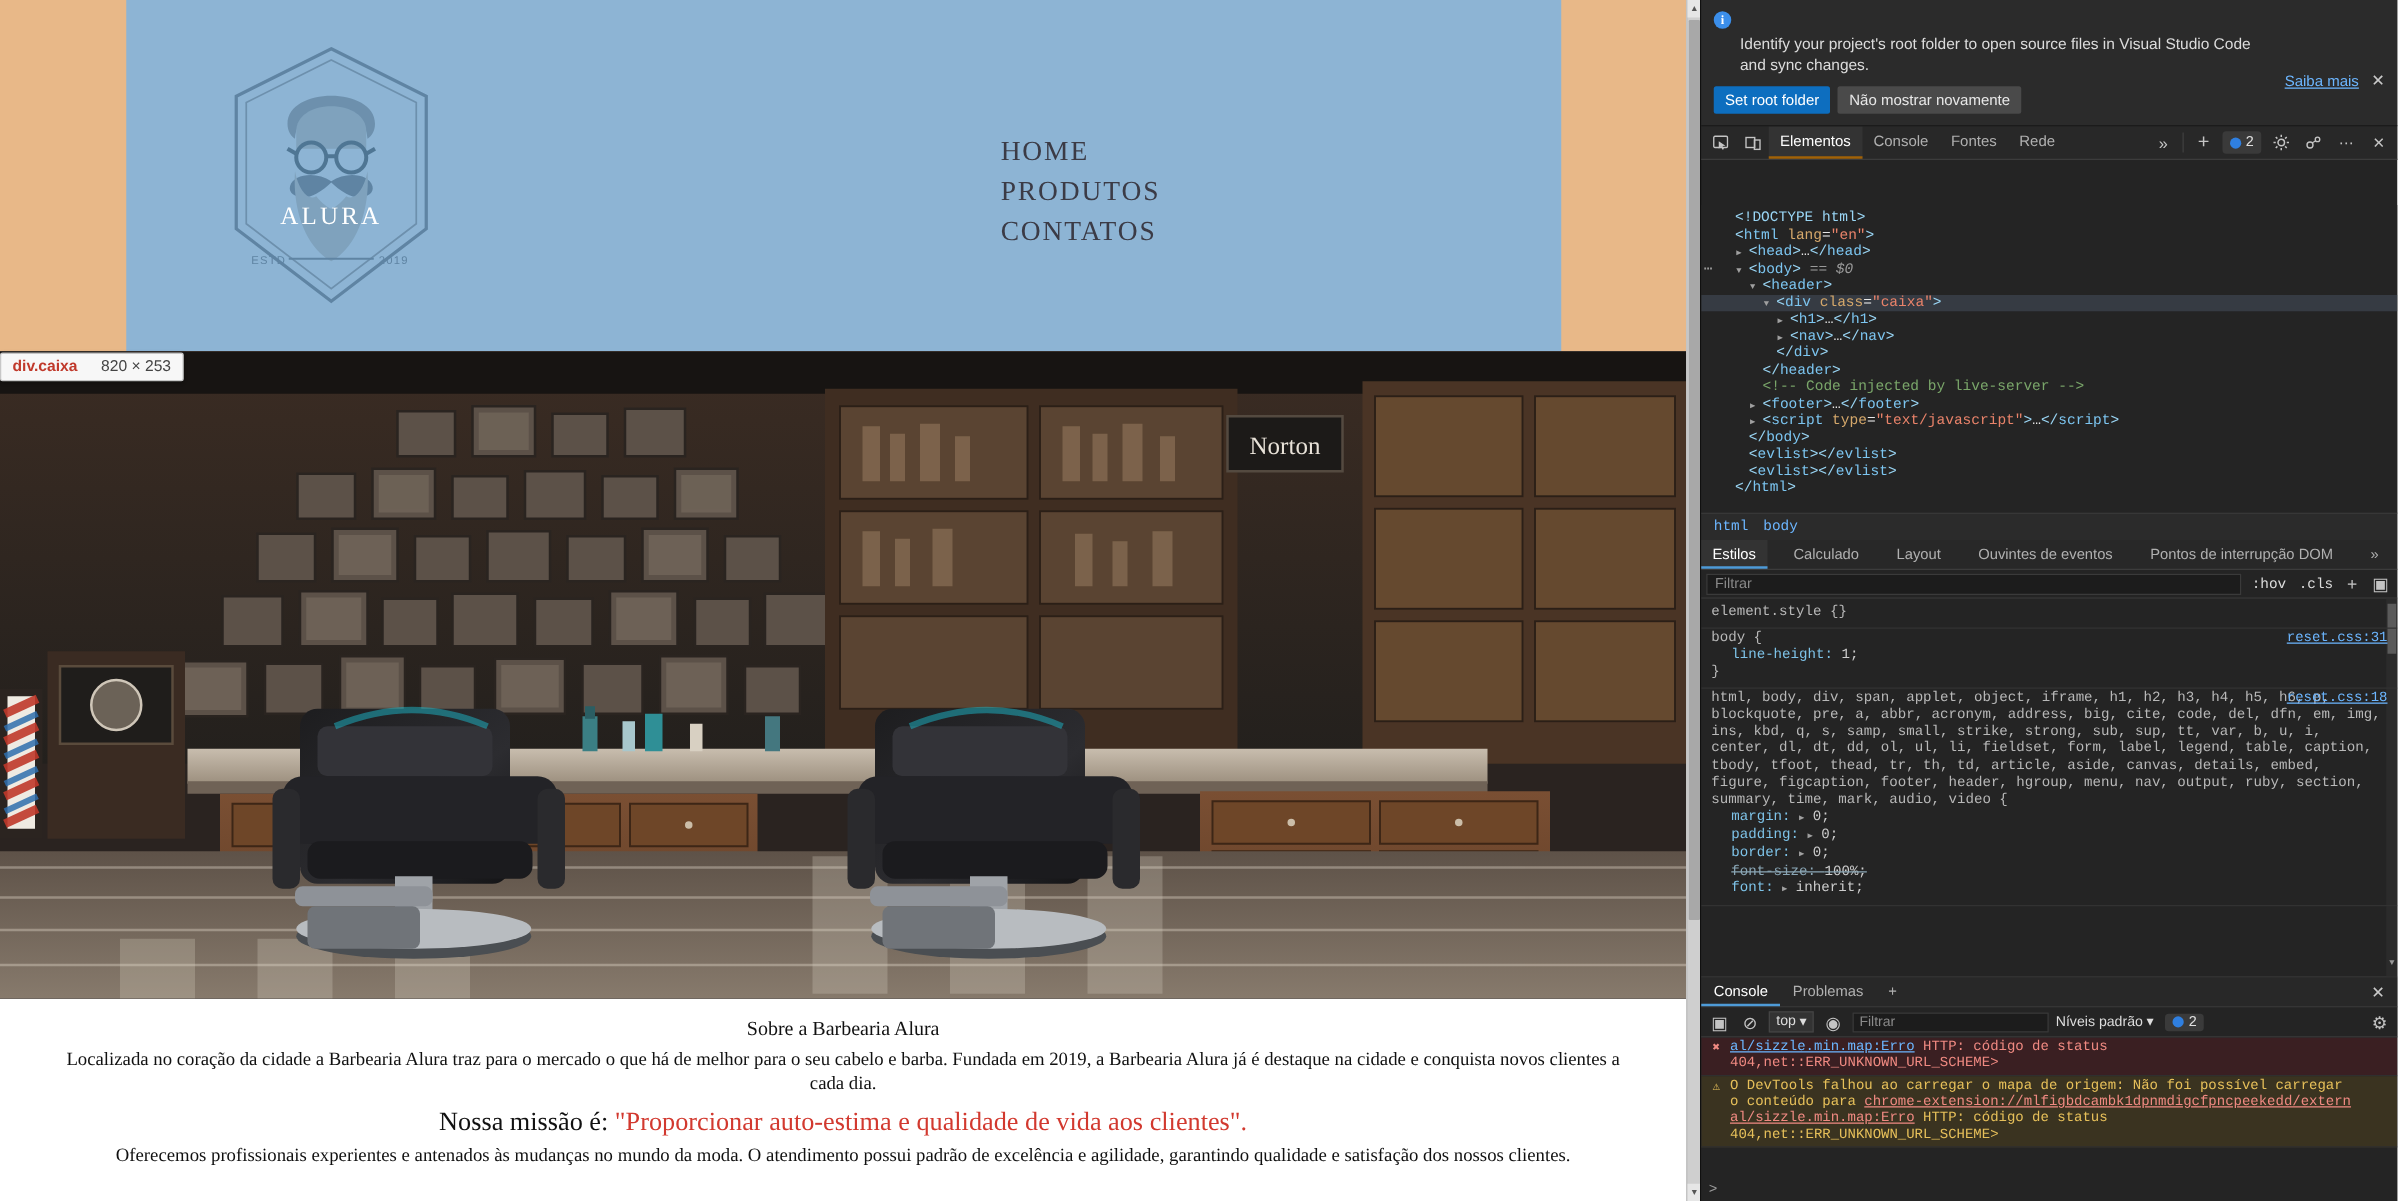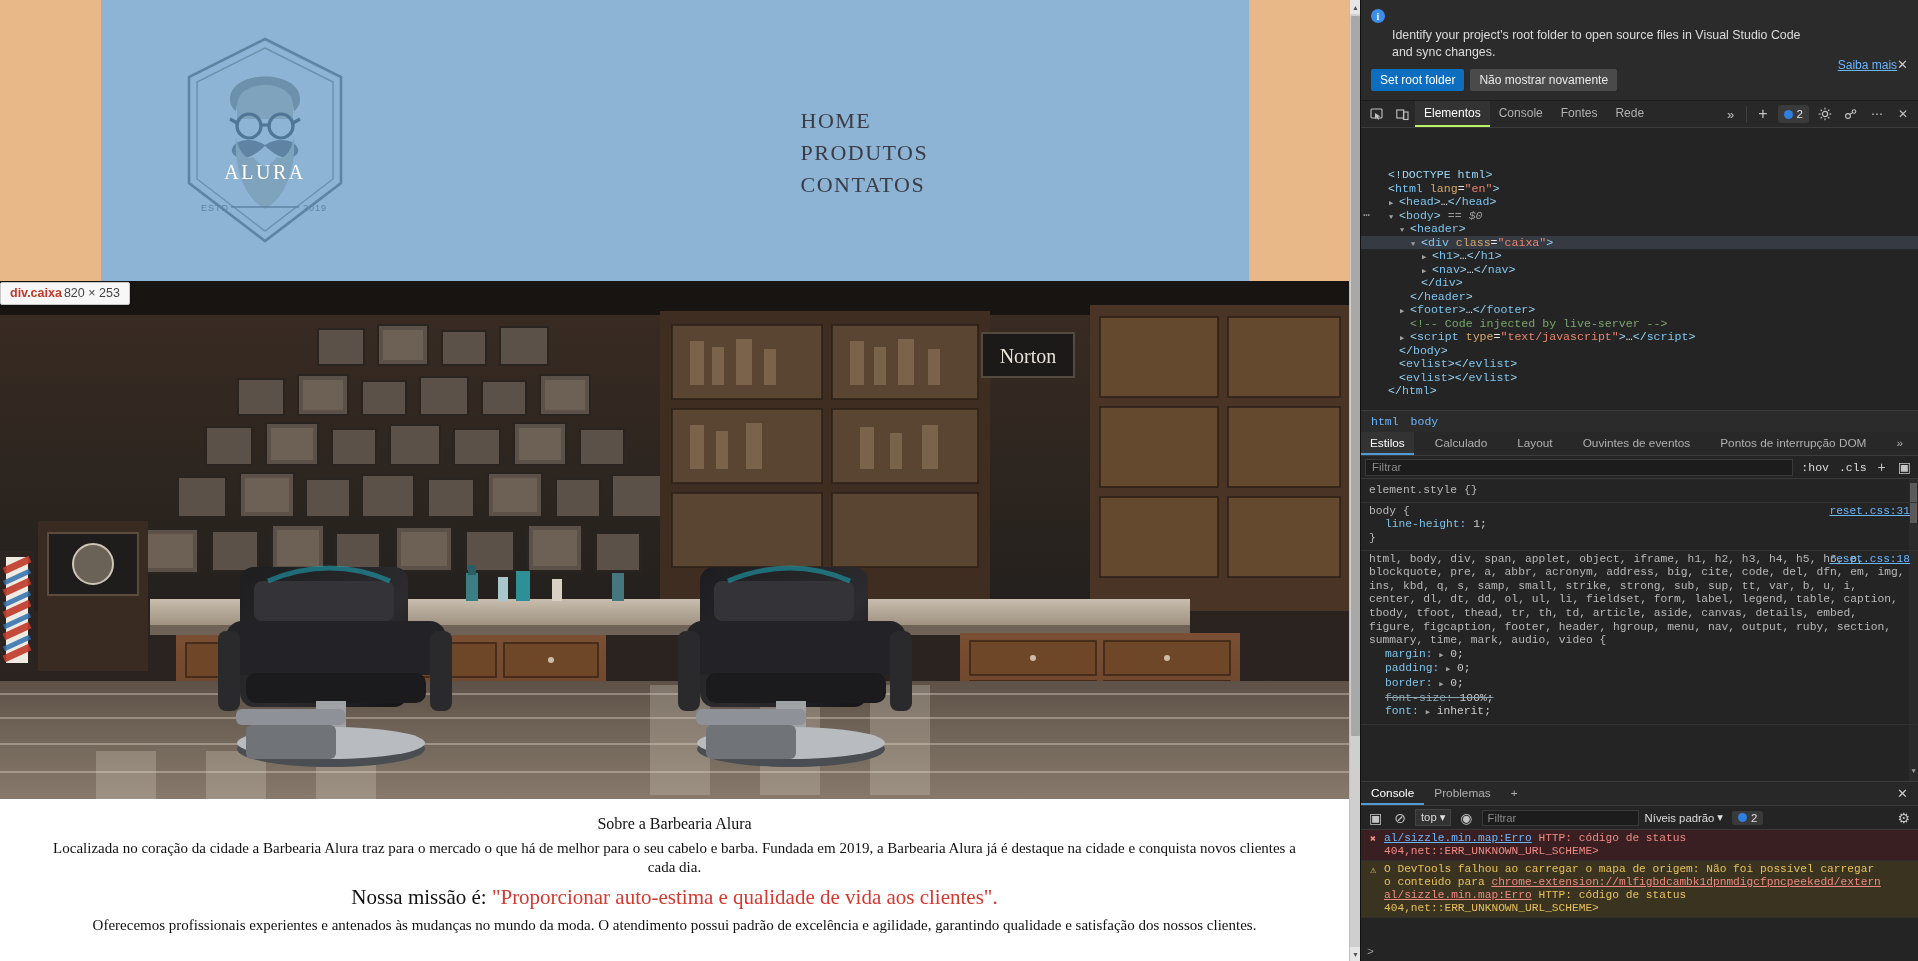--- a/index.html
+++ b/index.html
@@ -58,21 +58,21 @@
 
   
   .inspect-tooltip {
     position: absolute;
     left: 0px; top: 282px;
     background: #f7f7f7;
     border: 1px solid #c7c7c7;
     box-shadow: 0 1px 3px rgba(0,0,0,.3);
     padding: 3px 9px 4px 9px;
     font-size: 12.5px;
-    display: flex; align-items: baseline; gap: 2px;
+    display: flex; align-items: baseline; gap: 19px;
     z-index: 30;
     border-radius: 2px;
   }
   .inspect-tooltip .sel { color: #c0392b; font-weight: bold; }
   .inspect-tooltip .dim { color: #444; }
 
   
   .hero {
     position: relative;
     width: 1349px; height: 518px;
@@ -147,42 +147,42 @@
     padding: 4px 9px; font-size: 12px; cursor: pointer;
     font-family: "Liberation Sans", sans-serif; border-radius: 2px;
   }
   .btn-secondary {
     background: #4a4a4a; color: #e8e8e8; border: none;
     padding: 4px 9px; font-size: 12px; cursor: pointer;
     font-family: "Liberation Sans", sans-serif; border-radius: 2px;
   }
   .notice-links {
     position: absolute; right: 10px; bottom: 28px;
-    display: flex; align-items: center; 
+    display: flex; align-items: center; gap: 10px;
   }
   .notice-links .learn { color: #6cb6ff; text-decoration: underline; font-size: 12px; cursor:pointer; }
   .notice-links .closex { color: #c9c9c9; font-size: 13px; cursor: pointer; }
 
   
   .dt-toolbar {
     height: 27px; background: #282828;
     display: flex; align-items: stretch;
     border-bottom: 1px solid #3c3c3c;
     padding: 0 2px;
   }
   .dt-icon-btn {
     width: 26px; display: flex; align-items: center; justify-content: center;
     color: #c4c4c4; cursor: pointer;
   }
   .dt-tab {
     display: flex; align-items: center; padding: 0 9px;
     font-size: 12px; color: #b0b0b0; cursor: pointer;
     border-bottom: 2px solid transparent;
   }
-  .dt-tab.active { color: #ffffff; border-bottom: 2px solid #bef264; background: #333333; }
+  .dt-tab.active { color: #ffffff; border-bottom: 2px solid #a16207; background: #333333; }
   .dt-spacer { flex: 1; }
   .dt-chevrons { color:#c4c4c4; padding: 0 8px; display:flex; align-items:center; font-size:13px; cursor:pointer;}
   .dt-plus { color:#c4c4c4; padding: 0 7px; display:flex; align-items:center; font-size:16px; cursor:pointer;}
   .badge-errors {
     display: flex; align-items: center; gap: 4px;
     background: #3a3a3a; border-radius: 3px; padding: 1px 6px; margin: 4px 3px;
     font-size: 11.5px; color: #e0e0e0; cursor:pointer;
   }
   .badge-dot { width: 9px; height: 9px; border-radius: 50%; background: #2f7fe0; }
   .divider-v { width:1px; background:#3f3f3f; margin: 5px 4px; }
@@ -694,22 +694,22 @@
         <div class="dom-row"><span style="display:inline-block;width:11px"></span><span class="arrow"></span><span class="punct">&lt;!DOCTYPE html&gt;</span></div>
         <div class="dom-row"><span style="display:inline-block;width:11px"></span><span class="arrow"></span><span class="punct">&lt;</span><span class="tag">html</span> <span class="attr-name">lang</span>=<span class="attr-val">"en"</span><span class="punct">&gt;</span></div>
         <div class="dom-row"><span style="display:inline-block;width:22px"></span><span class="arrow closed"></span><span class="punct">&lt;</span><span class="tag">head</span><span class="punct">&gt;</span>…<span class="punct">&lt;/</span><span class="tag">head</span><span class="punct">&gt;</span></div>
         <div class="dom-row"><span class="dots3">⋯</span><span style="display:inline-block;width:22px"></span><span class="arrow open"></span><span class="punct">&lt;</span><span class="tag">body</span><span class="punct">&gt;</span> <span class="eq">==</span> <span class="dollar">$0</span></div>
         <div class="dom-row"><span style="display:inline-block;width:33px"></span><span class="arrow open"></span><span class="punct">&lt;</span><span class="tag">header</span><span class="punct">&gt;</span></div>
         <div class="dom-row selected"><span style="display:inline-block;width:44px"></span><span class="arrow open"></span><span class="punct">&lt;</span><span class="tag">div</span> <span class="attr-name">class</span>=<span class="attr-val">"caixa"</span><span class="punct">&gt;</span></div>
         <div class="dom-row"><span style="display:inline-block;width:55px"></span><span class="arrow closed"></span><span class="punct">&lt;</span><span class="tag">h1</span><span class="punct">&gt;</span>…<span class="punct">&lt;/</span><span class="tag">h1</span><span class="punct">&gt;</span></div>
         <div class="dom-row"><span style="display:inline-block;width:55px"></span><span class="arrow closed"></span><span class="punct">&lt;</span><span class="tag">nav</span><span class="punct">&gt;</span>…<span class="punct">&lt;/</span><span class="tag">nav</span><span class="punct">&gt;</span></div>
         <div class="dom-row"><span style="display:inline-block;width:44px"></span><span class="arrow"></span><span class="punct">&lt;/</span><span class="tag">div</span><span class="punct">&gt;</span></div>
         <div class="dom-row"><span style="display:inline-block;width:33px"></span><span class="arrow"></span><span class="punct">&lt;/</span><span class="tag">header</span><span class="punct">&gt;</span></div>
+        <div class="dom-row"><span style="display:inline-block;width:33px"></span><span class="arrow"></span><span class="comment">&lt;!-- Code injected by live-server --&gt;</span></div>
         <div class="dom-row"><span style="display:inline-block;width:33px"></span><span class="arrow closed"></span><span class="punct">&lt;</span><span class="tag">footer</span><span class="punct">&gt;</span>…<span class="punct">&lt;/</span><span class="tag">footer</span><span class="punct">&gt;</span></div>
-        <div class="dom-row"><span style="display:inline-block;width:33px"></span><span class="arrow"></span><span class="comment">&lt;!-- Code injected by live-server --&gt;</span></div>
         <div class="dom-row"><span style="display:inline-block;width:33px"></span><span class="arrow closed"></span><span class="punct">&lt;</span><span class="tag">script</span> <span class="attr-name">type</span>=<span class="attr-val">"text/javascript"</span><span class="punct">&gt;</span>…<span class="punct">&lt;/</span><span class="tag">script</span><span class="punct">&gt;</span></div>
         <div class="dom-row"><span style="display:inline-block;width:22px"></span><span class="arrow"></span><span class="punct">&lt;/</span><span class="tag">body</span><span class="punct">&gt;</span></div>
         <div class="dom-row"><span style="display:inline-block;width:22px"></span><span class="arrow"></span><span class="punct">&lt;</span><span class="tag">evlist</span><span class="punct">&gt;&lt;/</span><span class="tag">evlist</span><span class="punct">&gt;</span></div>
         <div class="dom-row"><span style="display:inline-block;width:22px"></span><span class="arrow"></span><span class="punct">&lt;</span><span class="tag">evlist</span><span class="punct">&gt;&lt;/</span><span class="tag">evlist</span><span class="punct">&gt;</span></div>
         <div class="dom-row"><span style="display:inline-block;width:11px"></span><span class="arrow"></span><span class="punct">&lt;/</span><span class="tag">html</span><span class="punct">&gt;</span></div>
       </div>
 
     <div class="dt-breadcrumb">
       <span class="crumb">html</span>
       <span class="crumb">body</span>

